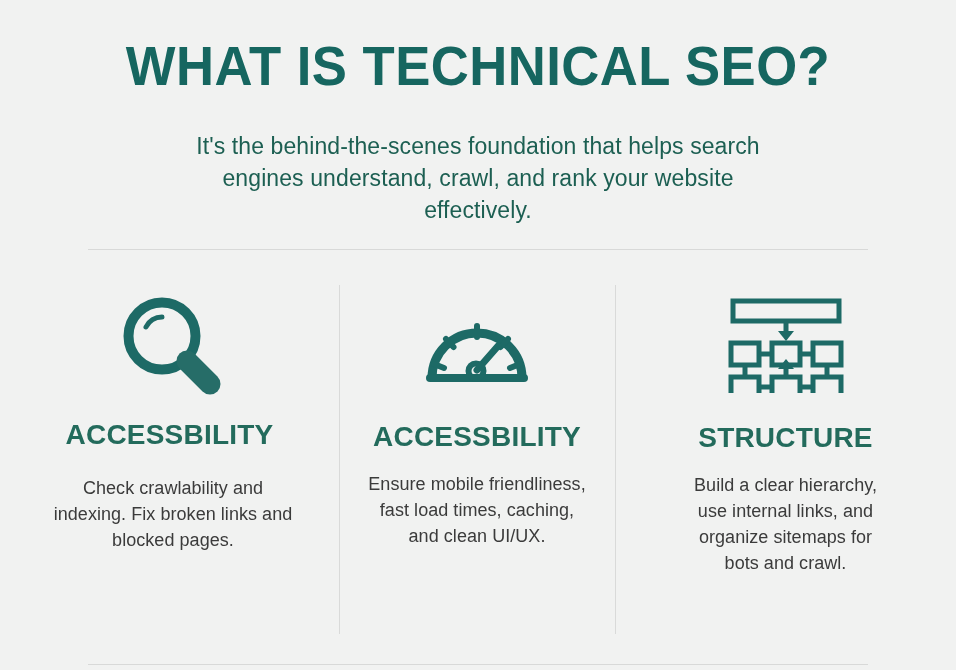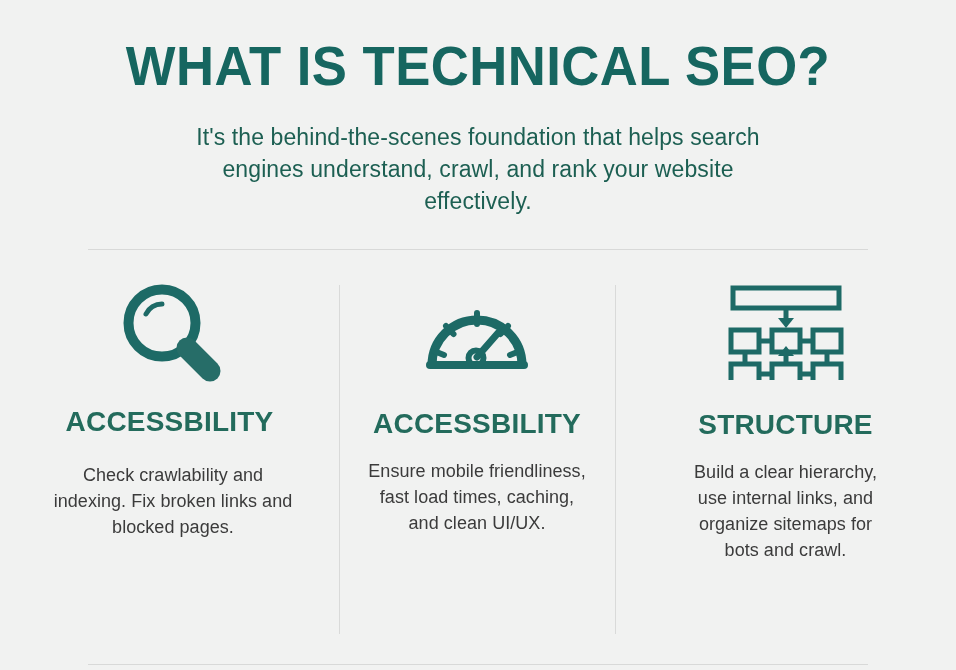--- a/index.html
+++ b/index.html
@@ -33,21 +33,21 @@
     font-size: 56px;
     line-height: 64px;
     font-weight: 700;
     letter-spacing: 0.5px;
     color: #166660;
     transform: scaleX(0.94);
     transform-origin: center;
   }
 
   .subtitle {
-    margin: 23px auto 0 auto;
+    margin: 32px auto 0 auto;
     width: 600px;
     font-size: 23px;
     line-height: 32px;
     font-weight: 500;
     color: #1c5f52;
     letter-spacing: 0.1px;
   }
 
   
   .divider-top {
@@ -83,21 +83,21 @@
     top: 285px;
     width: 1px;
     height: 349px;
     background: #d9dad9;
   }
 
   
   .columns {
     position: absolute;
     left: 0;
-    top: 272px;
+    top: 285px;
     width: 956px;
     display: flex;
     align-items: flex-start;
   }
 
   .column {
     box-sizing: border-box;
     text-align: center;
   }
 

